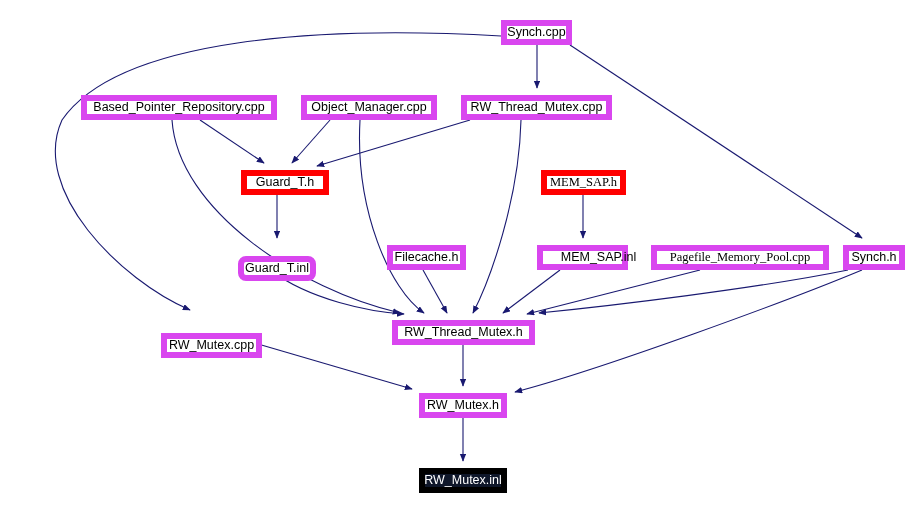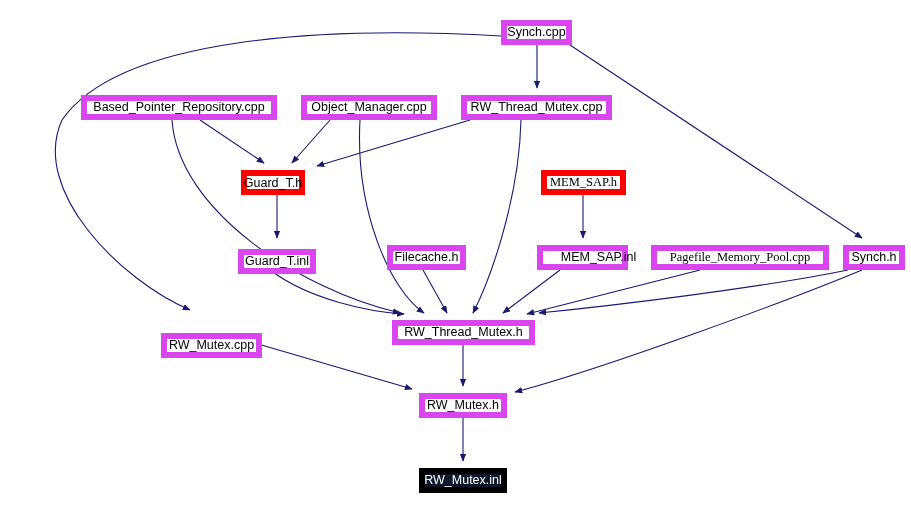--- a/index.html
+++ b/index.html
@@ -52,27 +52,27 @@
       </div>
       <div class="node" style="left: 81px; top: 95px; width: 196px; height: 25px;">
         <span>Based_Pointer_Repository.cpp</span>
       </div>
       <div class="node" style="left: 301px; top: 95px; width: 136px; height: 25px;">
         <span>Object_Manager.cpp</span>
       </div>
       <div class="node" style="left: 461px; top: 95px; width: 151px; height: 25px;">
         <span>RW_Thread_Mutex.cpp</span>
       </div>
-      <div class="node red" style="left: 241px; top: 170px; width: 64px; height: 25px; align-items: flex-end;">
+      <div class="node red" style="left: 241px; top: 170px; width: 88px; height: 25px;">
         <span>Guard_T.h</span>
       </div>
       <div class="node red" style="left: 541px; top: 170px; width: 85px; height: 25px; font-family: Liberation Serif, serif;">
         <span>MEM_SAP.h</span>
       </div>
-      <div class="node" style="left: 238px; top: 249px; width: 78px; height: 25px;">
+      <div class="node" style="left: 238px; top: 256px; width: 78px; height: 25px; border-radius: 8px;">
         <span>Guard_T.inl</span>
       </div>
       <div class="node" style="left: 387px; top: 245px; width: 79px; height: 25px;">
         <span>Filecache.h</span>
       </div>
       <div class="node" style="left: 537px; top: 245px; width: 91px; height: 25px; padding-left: 32px;">
         <span>MEM_SAP.inl</span>
       </div>
       <div class="node" style="left: 651px; top: 245px; width: 178px; height: 25px; font-family: Liberation Serif, serif;">
         <span>Pagefile_Memory_Pool.cpp</span>

